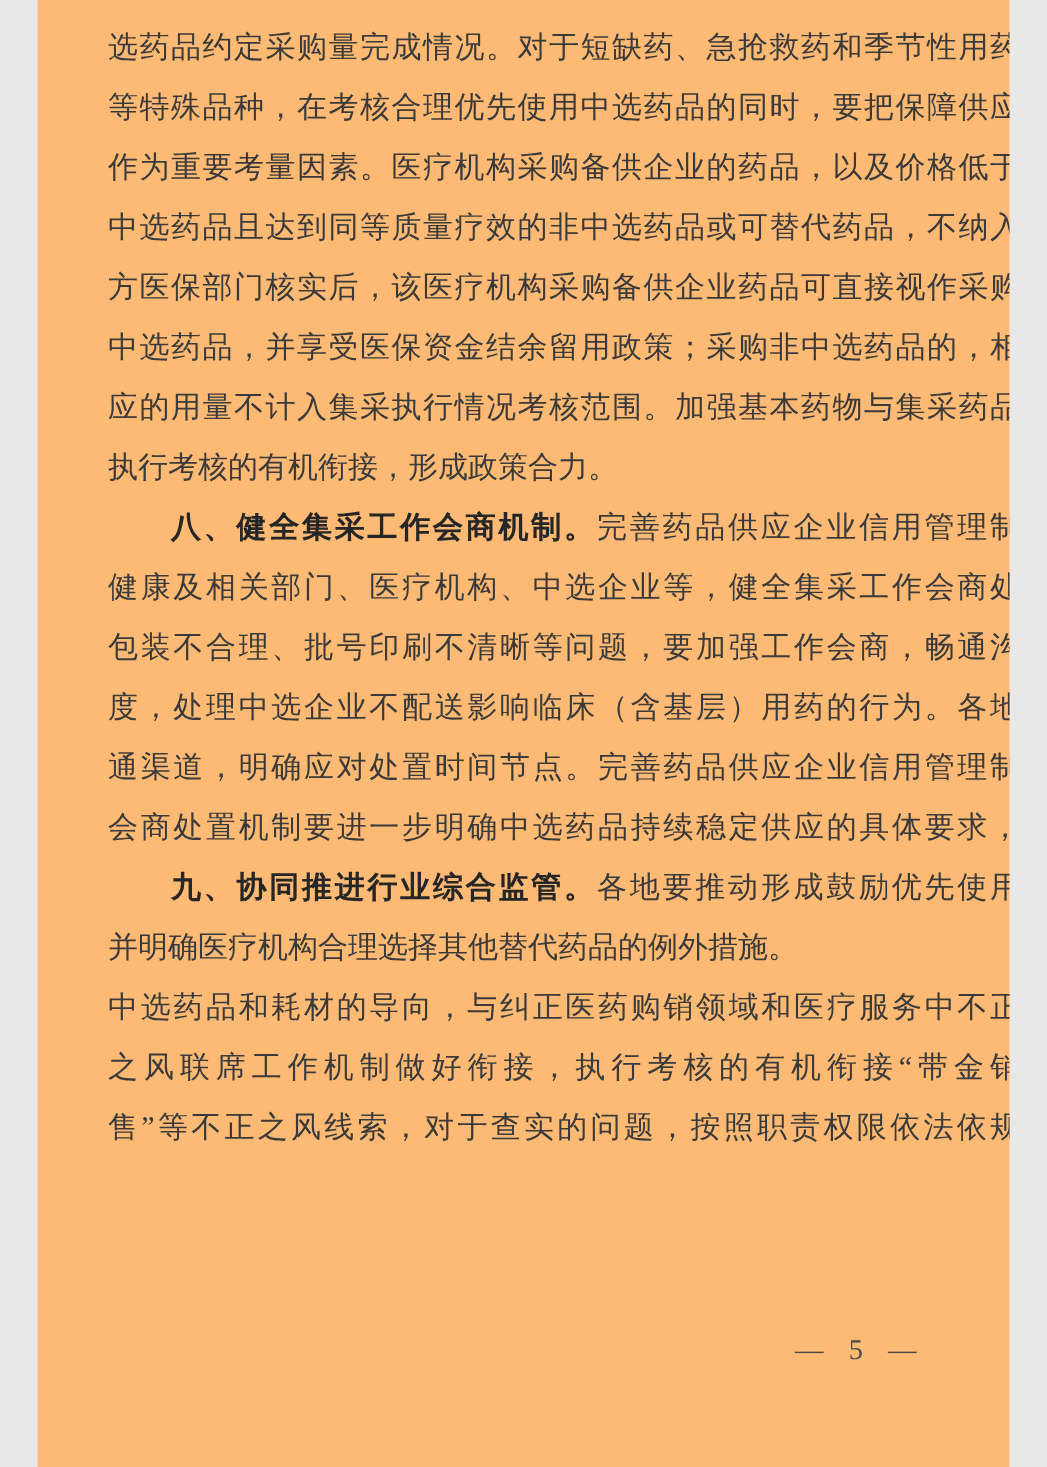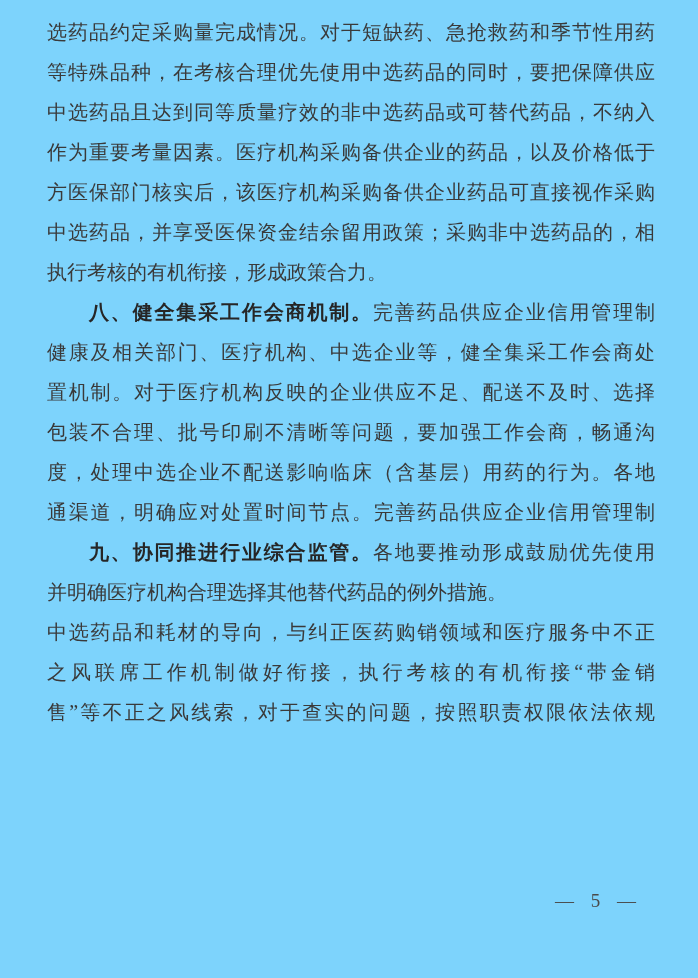--- a/index.html
+++ b/index.html
@@ -2,24 +2,24 @@
 <html><head>
 <meta charset="utf-8">
 <style>
   html, body {
     margin: 0;
     padding: 0;
     background: #e8e8e8;
   }
   .page {
     position: relative;
-    width: 698px;
+    width: 648px;
     height: 978px;
     margin: 0 auto;
-    background: #7dd3fc;
+    background: #fdba74;
     overflow: hidden;
     font-family: "Liberation Serif", "DejaVu Serif", serif;
   }
   .textblock {
     position: absolute;
     left: 47px;
     top: 12px;
     width: 608px;
   }
   .line {
@@ -55,31 +55,32 @@
     font-family: "Liberation Serif", "DejaVu Serif", serif;
   }
 </style>
 </head>
 <body>
 
 <div class="page">
   <div class="textblock">
       <div class="line"><span class="seg">选药品约定采购量完成情况。对于短缺药、急抢救药和季节性用药</span></div>
       <div class="line"><span class="seg">等特殊品种，在考核合理优先使用中选药品的同时，要把保障供应</span></div>
+      <div class="line"><span class="seg">作为重要考量因素。医疗机构采购备供企业的药品，以及价格低于</span></div>
       <div class="line"><span class="seg">中选药品且达到同等质量疗效的非中选药品或可替代药品，不纳入</span></div>
-      <div class="line"><span class="seg">作为重要考量因素。医疗机构采购备供企业的药品，以及价格低于</span></div>
       <div class="line"><span class="seg">方医保部门核实后，该医疗机构采购备供企业药品可直接视作采购</span></div>
       <div class="line"><span class="seg">中选药品，并享受医保资金结余留用政策；采购非中选药品的，相</span></div>
+      <div class="line"><span class="seg">应的用量不计入集采执行情况考核范围。加强基本药物与集采药品</span></div>
       <div class="line short"><span class="seg">执行考核的有机衔接，形成政策合力。</span></div>
       <div class="line indent"><span class="seg b">八、健全集采工作会商机制。</span><span class="seg">完善药品供应企业信用管理制</span></div>
       <div class="line"><span class="seg">健康及相关部门、医疗机构、中选企业等，健全集采工作会商处</span></div>
-      <div class="line"><span class="seg">置机制。对于医疗机构反映的企业供应不足、配送不及时、选择</span></div>
       <div class="line"><span class="seg">包装不合理、批号印刷不清晰等问题，要加强工作会商，畅通沟</span></div>
       <div class="line"><span class="seg">度，处理中选企业不配送影响临床（含基层）用药的行为。各地</span></div>
       <div class="line"><span class="seg">通渠道，明确应对处置时间节点。完善药品供应企业信用管理制</span></div>
+      <div class="line"><span class="seg">会商处置机制要进一步明确中选药品持续稳定供应的具体要求，</span></div>
       <div class="line indent"><span class="seg b">九、协同推进行业综合监管。</span><span class="seg">各地要推动形成鼓励优先使用</span></div>
       <div class="line short"><span class="seg">并明确医疗机构合理选择其他替代药品的例外措施。</span></div>
       <div class="line"><span class="seg">中选药品和耗材的导向，与纠正医药购销领域和医疗服务中不正</span></div>
       <div class="line"><span class="seg">之风联席工作机制做好衔接，执行考核的有机衔接“带金销</span></div>
       <div class="line"><span class="seg">售”等不正之风线索，对于查实的问题，按照职责权限依法依规</span></div>
     </div>
   <div class="pagenum">— 5 —</div>
 </div>
 
 </body></html>

